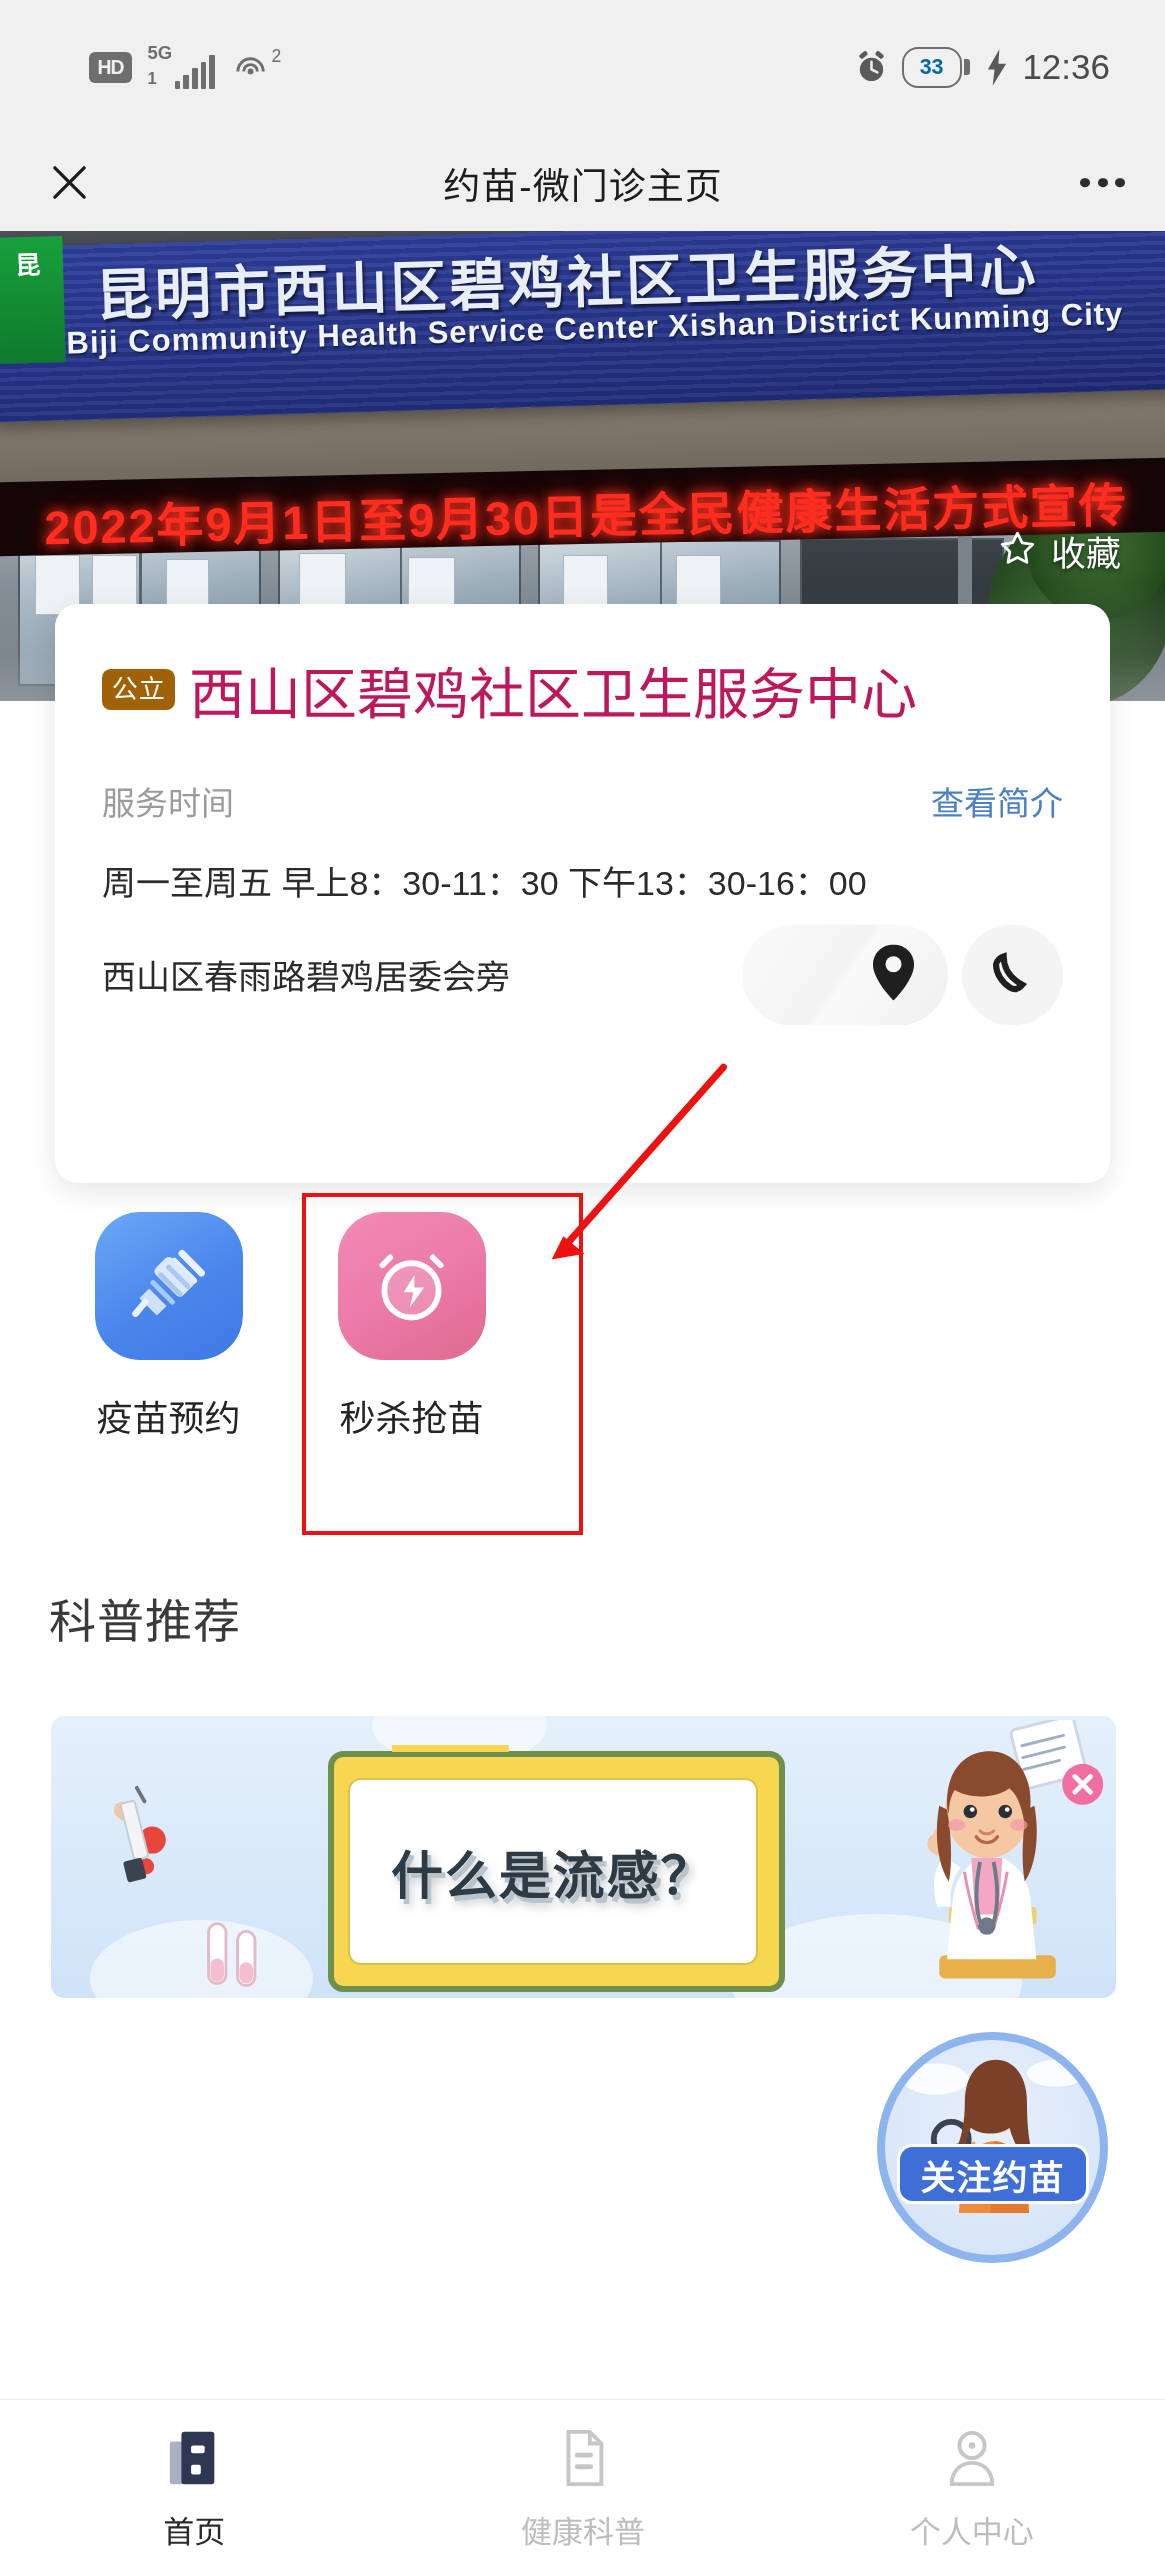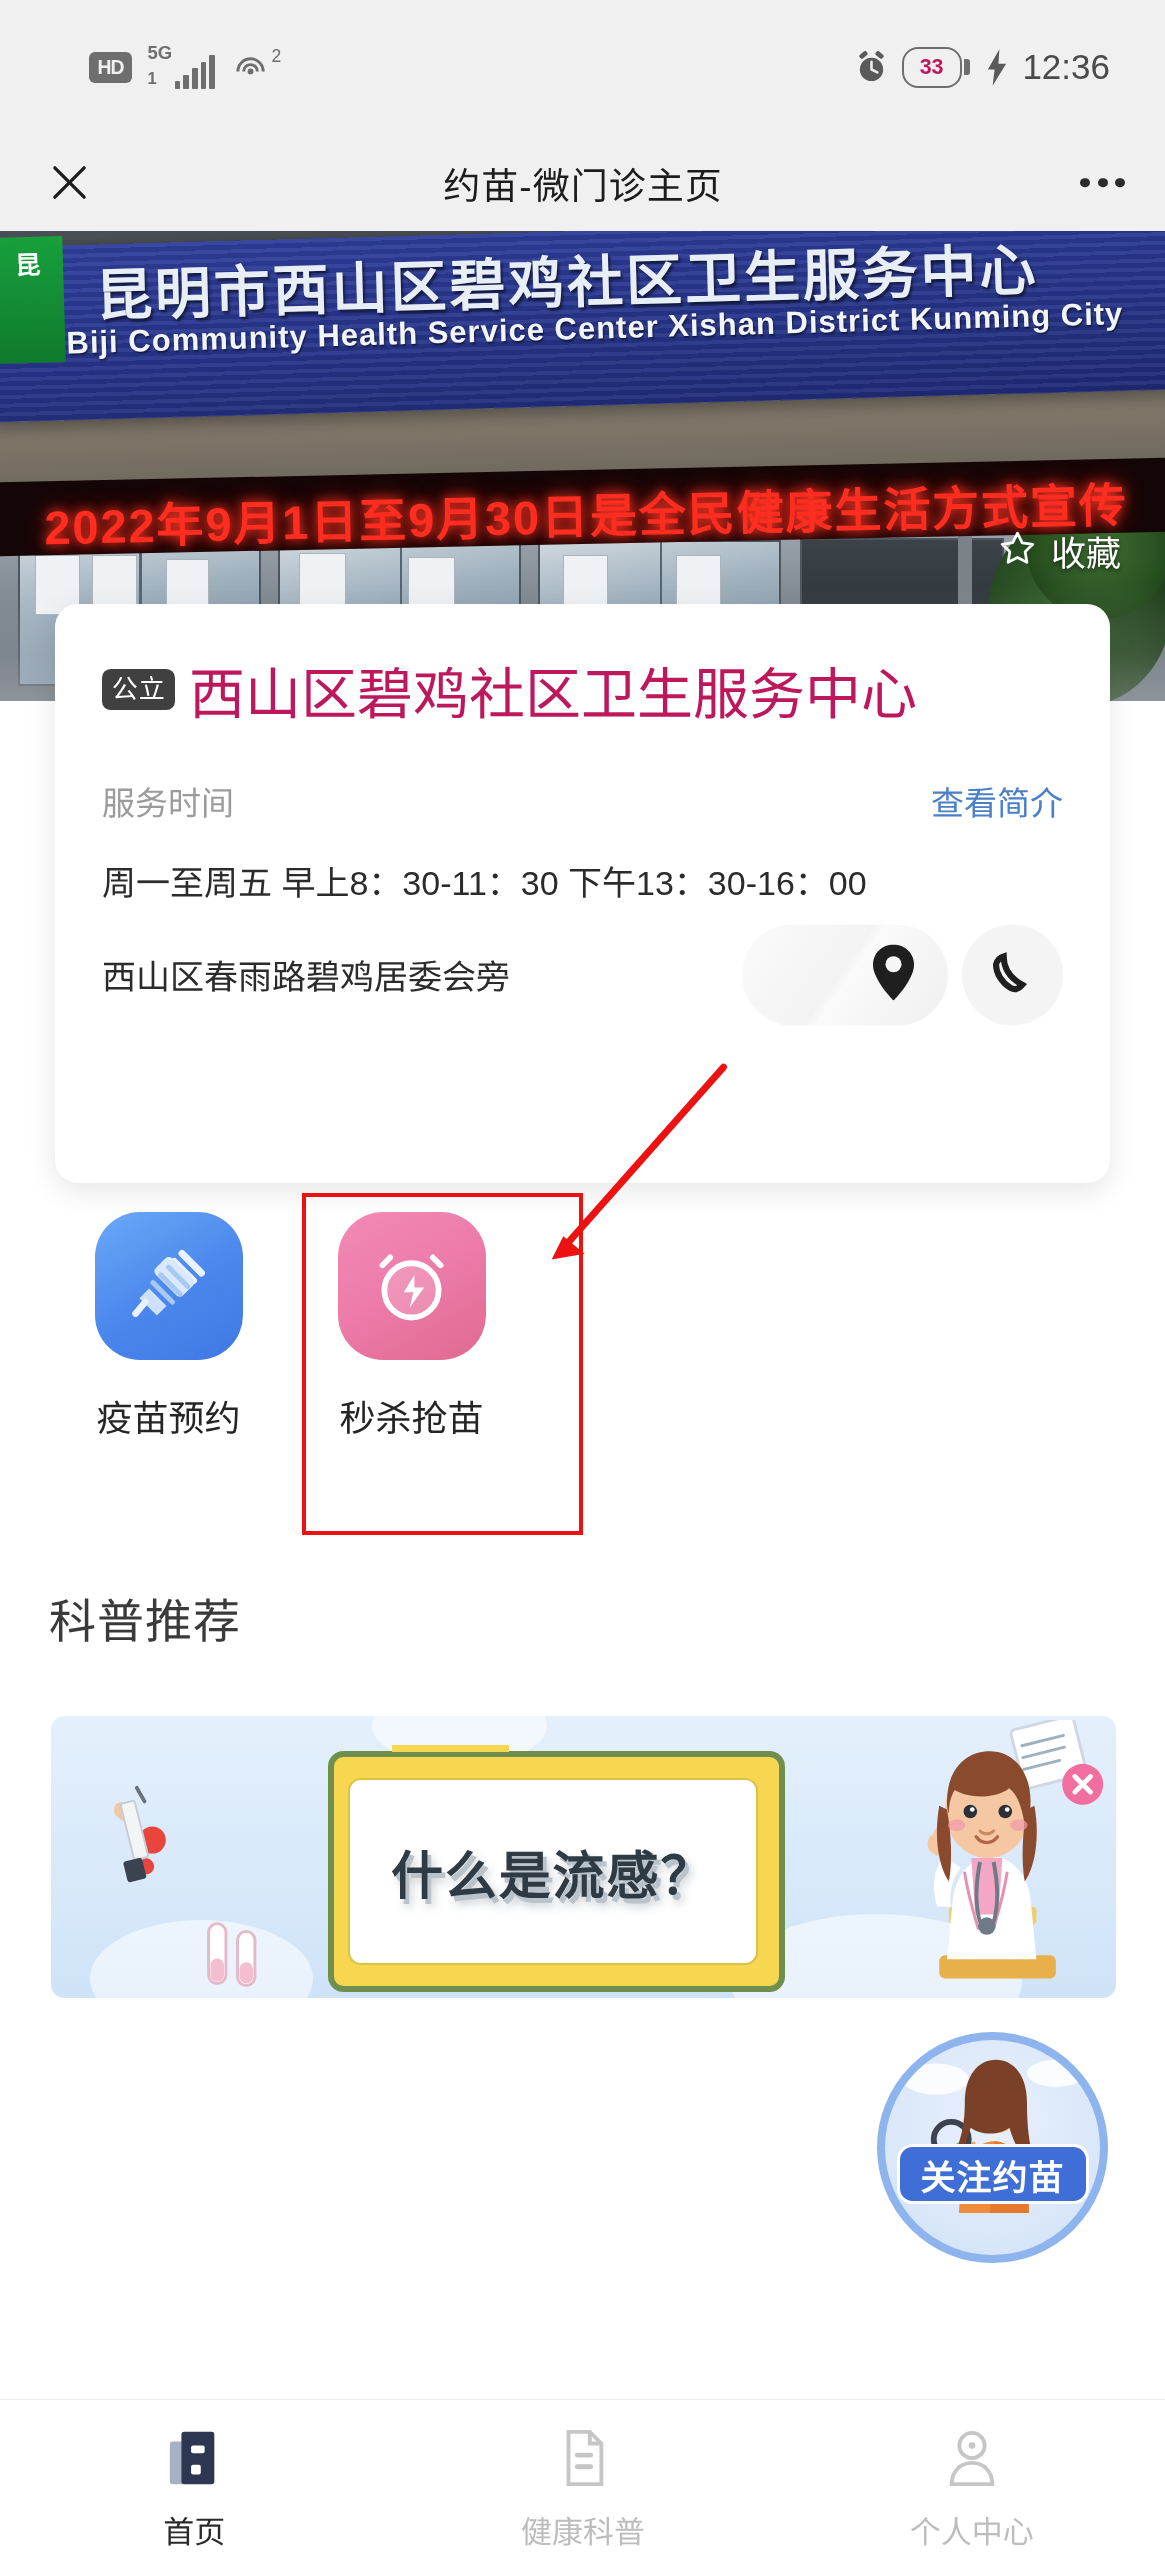--- a/index.html
+++ b/index.html
@@ -46,21 +46,21 @@
   .wifi-ico { position: relative; width: 39px; height: 35px; margin-left: 3.9px; }
   .wifi-ico svg { width: 39px; height: 35px; display: block; }
   .wifi-sup { position: absolute; top: -3.9px; right: -9.7px; font-size: 17.5px; color: #6e6e6e; }
   .alarm-ico svg { width: 33px; height: 33px; display: block; }
   .battery {
     display: flex; align-items: center;
   }
   .batt-body {
     width: 60px; height: 41px; border: 2.9px solid #6e6e6e; border-radius: 16px;
     display: flex; align-items: center; justify-content: center;
-    color: #be185d; font-size: 21.4px; font-weight: bold;
+    color: #0369a1; font-size: 21.4px; font-weight: bold;
   }
   .batt-cap { width: 5.8px; height: 15.5px; background: #6e6e6e; border-radius: 0 2.9px 2.9px 0; margin-left: 2.9px; }
   .bolt-ico svg { width: 25px; height: 37px; display: block; }
   .clock-text { font-size: 35px; color: #4a4a4a; letter-spacing: 0px; }
 
   
   .navbar {
     position: absolute; top: 134px; left: 0; width: 1166px; height: 97px;
     background: #f0f0f0;
     display: flex; align-items: center; justify-content: center;
@@ -190,21 +190,21 @@
 
   
   .info-card {
     position: absolute; top: 604px; left: 55px; width: 1055px; height: 579px;
     background: #ffffff; border-radius: 23px;
     box-shadow: 0 7.8px 29px rgba(0,0,0,.10);
     padding: 45px 47px 0 47px;
   }
   .clinic-row { display: flex; align-items: center; gap: 13.6px; }
   .pub-badge {
-    background: #404040; color: #ffffff; border-radius: 8.7px;
+    background: #a16207; color: #ffffff; border-radius: 8.7px;
     font-size: 26px; padding: 6.8px 9.7px 8.7px 9.7px; line-height: 1;
     letter-spacing: 1px; flex: none;
   }
   .clinic-name {
     font-size: 56px; color: #be185d; letter-spacing: 0px; white-space: nowrap;
   }
   .hours-head {
     display: flex; align-items: center; justify-content: space-between;
     margin-top: 47px;
   }

